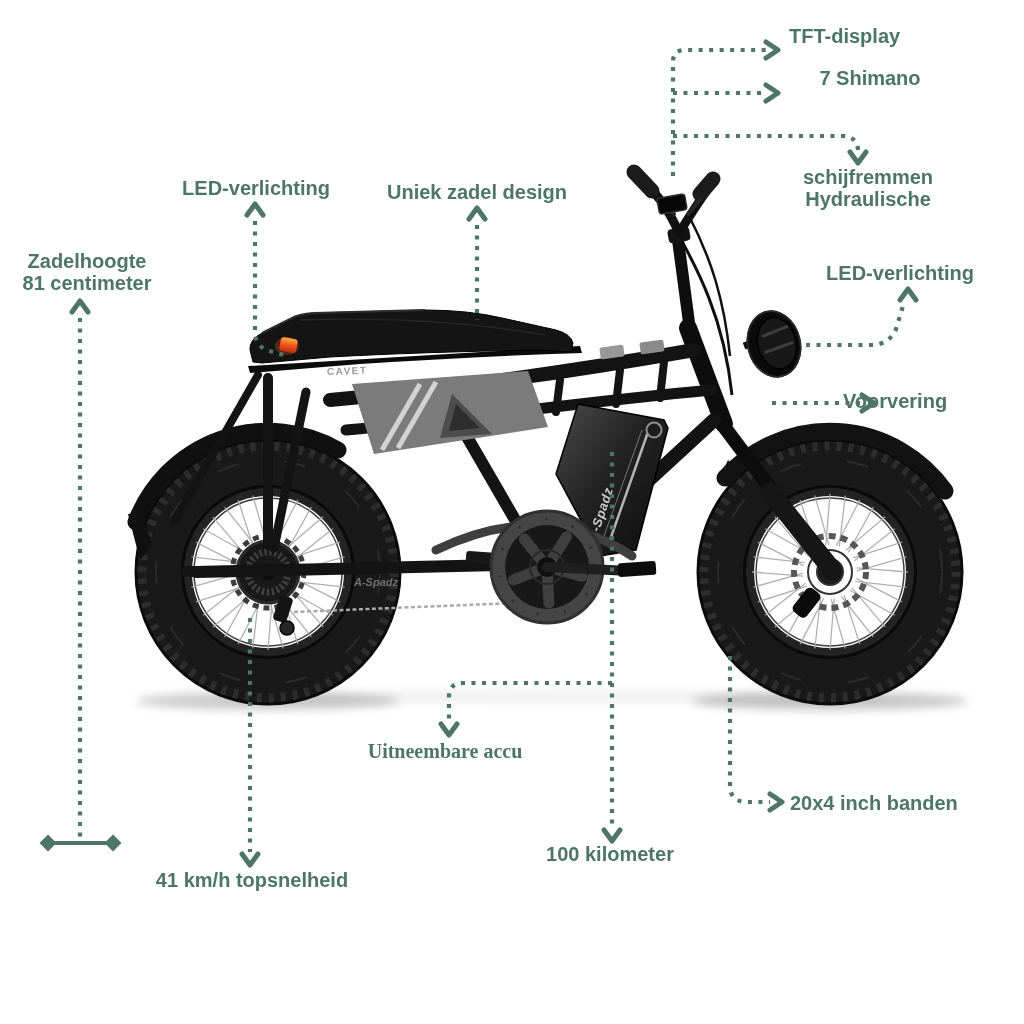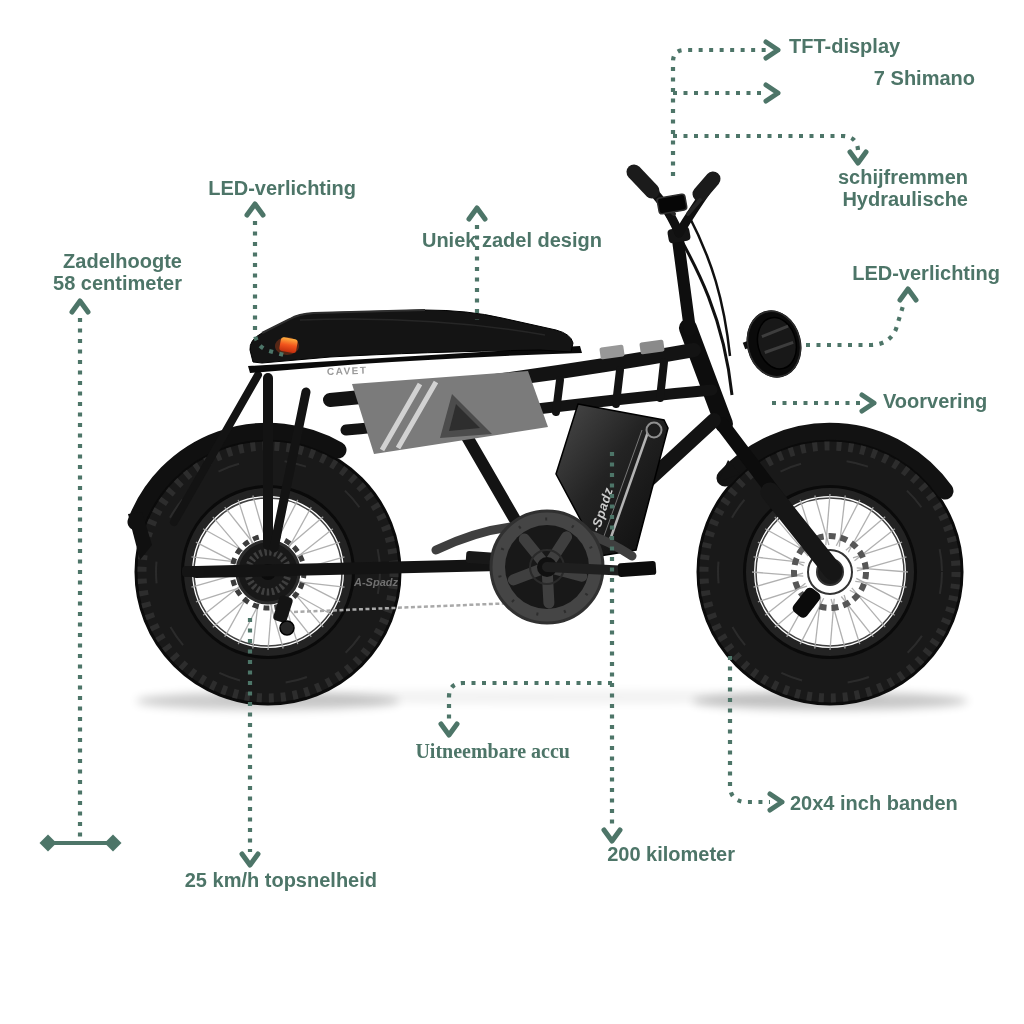--- a/index.html
+++ b/index.html
@@ -1,19 +1,19 @@
 <!DOCTYPE html>
 <html style="--accent: #4d7568; --bike: #131313;"><head>
 <meta charset="utf-8">
 <style>
   html,body{margin:0;padding:0;background:#fff;}
   .canvas{position:relative;width:1024px;height:1024px;background:#fff;overflow:hidden;
           font-family:"Liberation Sans",sans-serif;}
   .label{position:absolute;font-weight:bold;font-size:20px;line-height:22px;
-         color:var(--accent);text-align:right;white-space:nowrap;}
+         color:var(--accent);text-align:center;white-space:nowrap;}
   .label.left{text-align:left;}
   svg{position:absolute;left:0;top:0;}
   .leader{fill:none;stroke:var(--accent);stroke-width:4.2;stroke-dasharray:4 6.5;}
   .arrow{fill:none;stroke:var(--accent);stroke-width:5;stroke-linecap:round;stroke-linejoin:round;}
   .measure{stroke:var(--accent);stroke-width:4;}
   .diamond{fill:var(--accent);}
   .tube{stroke:var(--bike);fill:none;stroke-linecap:round;}
   text{font-family:"Liberation Sans",sans-serif;}
 </style>
 </head>
@@ -279,49 +279,49 @@
     <path class="arrow" d="M 441 724 L 449 735 L 457 724"></path>
 
     <path class="leader" d="M 730 656 L 730 786 Q 730 800 744 802 L 770 802"></path>
     <path class="arrow" d="M 770 794 L 782 802 L 770 810"></path>
 
     <path class="leader" d="M 250 618 L 250 852"></path>
     <path class="arrow" d="M 242 854 L 250 865 L 258 854"></path>
   </g>
 </svg>
 
-<div class="label left" style="left:789px;top:35px;">TFT-display</div>
+<div class="label left" style="left:789px;top:25px;">TFT-display</div>
 
 <div class="label" style="left:765px;top:67px;width:210px;">
   <div>7 Shimano</div>
 </div>
 
 <div class="label" style="left:768px;top:166px;width:200px;">
   <div>schijfremmen</div>
   <div>Hydraulische</div>
 </div>
 
 <div class="label" style="left:156px;top:177px;width:200px;">LED-verlichting</div>
 
-<div class="label" style="left:352px;top:181px;width:250px;margin-top:48px;">Uniek zadel design</div>
-
-<div class="label" style="left:0px;top:250px;width:174px;padding-left:8px;">
+<div class="label" style="left:352px;top:181px;width:250px;">Uniek zadel design</div>
+
+<div class="label" style="left:0px;top:250px;width:174px;">
   <div>Zadelhoogte</div>
-  <div>58 centimeter</div>
+  <div>81 centimeter</div>
 </div>
 
 <div class="label" style="left:800px;top:262px;width:200px;">LED-verlichting</div>
 
-<div class="label left" style="left:883px;top:390px;">Voorvering</div>
+<div class="label left" style="left:843px;top:390px;">Voorvering</div>
 
 <div class="label" style="left:320px;top:740px;width:250px;font-family:Liberation Serif, serif;">Uitneembare accu</div>
 
 <div class="label left" style="left:790px;top:792px;">20x4 inch banden</div>
 
 <div class="label" style="left:485px;top:843px;width:250px;">
-  <div>200 kilometer</div>
+  <div>100 kilometer</div>
 </div>
 
 <div class="label" style="left:127px;top:869px;width:250px;">
-  <div>25 km/h topsnelheid</div>
+  <div>41 km/h topsnelheid</div>
 </div>
 
 </div>
 
 </body></html>

